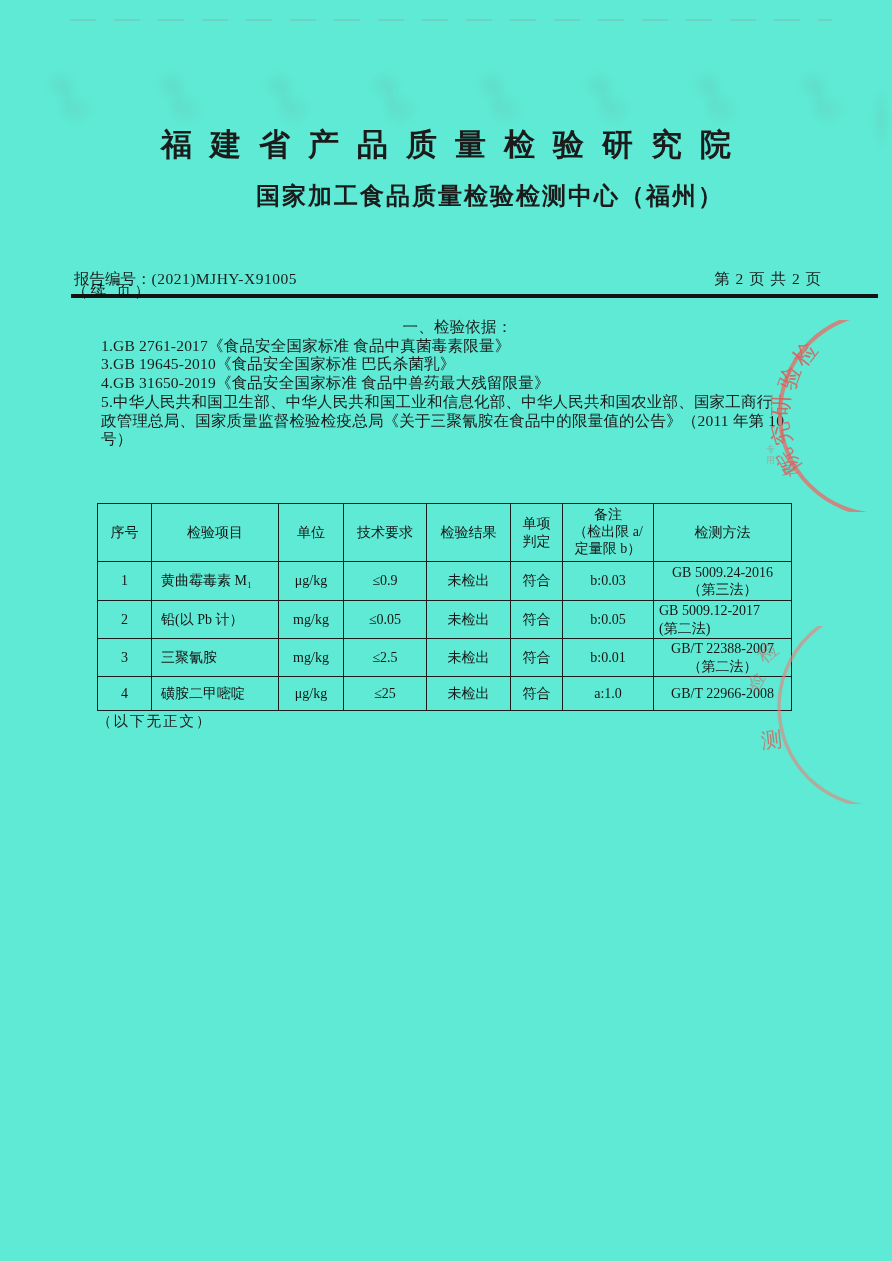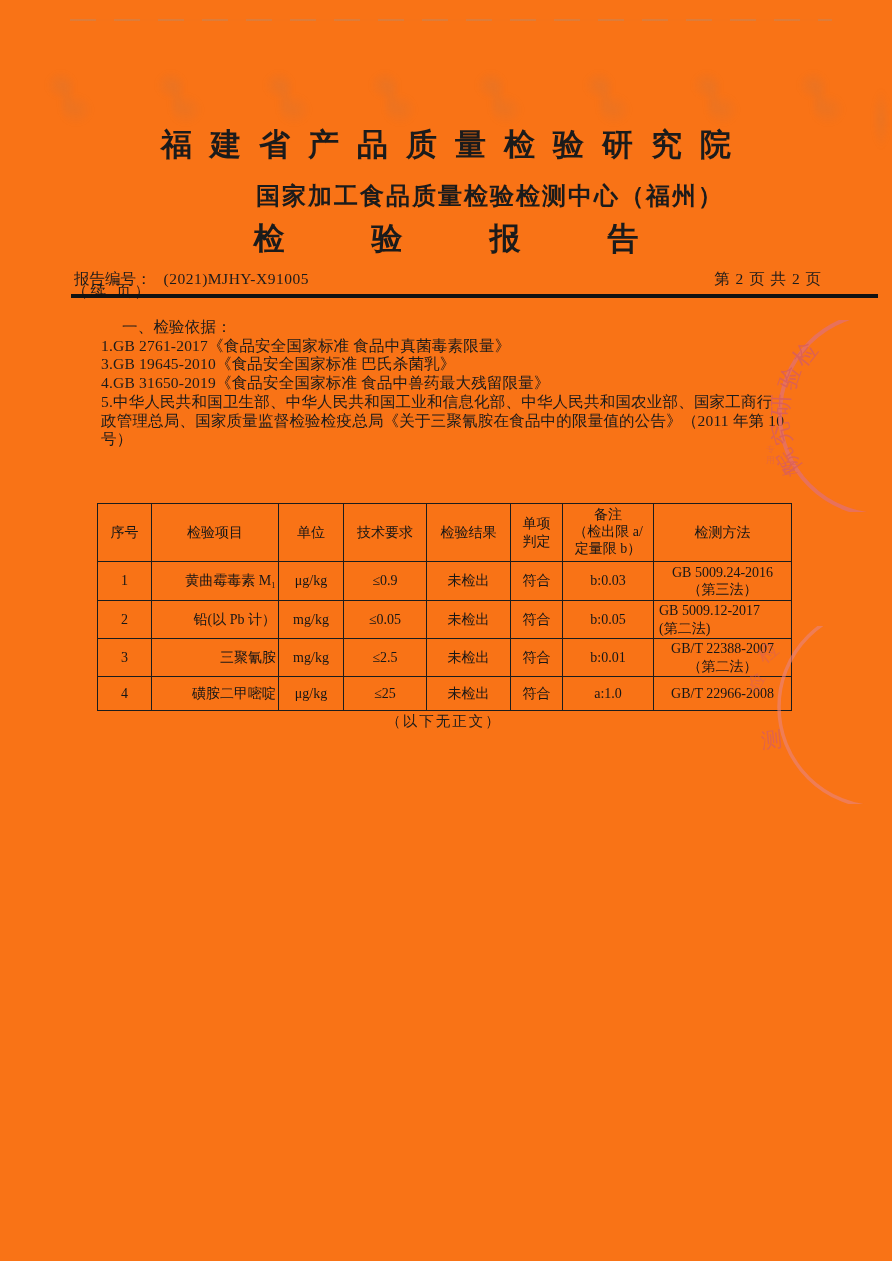--- a/index.html
+++ b/index.html
@@ -1,21 +1,21 @@
 <!DOCTYPE html>
 <html><head>
 <meta charset="utf-8">
 <style>
   * { margin: 0; padding: 0; box-sizing: border-box; }
   html, body { background: #ffffff; }
   .page {
     position: relative;
     width: 892px;
     height: 1261px;
-    background: #f97316;
+    background: #5eead4;
     overflow: hidden;
     font-family: "Liberation Serif", "DejaVu Serif", serif;
     color: #1b1b1b;
   }
 
   
   .top-dash-line {
     position: absolute; top: 19px; left: 70px; width: 762px; height: 2px;
     background: repeating-linear-gradient(90deg,
       rgba(150,150,155,0.28) 0 26px, rgba(150,150,155,0.02) 26px 44px);
@@ -51,56 +51,56 @@
     text-align: center; font-size: 31px; font-weight: bold;
     letter-spacing: 28px; text-indent: 28px; white-space: nowrap;
   }
 
   
   .meta-row {
     position: absolute; top: 269px; left: 72px; width: 806px; height: 22px;
     font-size: 15.5px;
   }
   .meta-left { position: absolute; left: 2px; top: 0; white-space: nowrap; }
-  .meta-no { margin-left: 12px; letter-spacing: 0.5px; }
+  .meta-no { letter-spacing: 0.5px; }
   .meta-center { position: absolute; left: 0; width: 100%; top: 12px; letter-spacing: 3px; }
   .meta-right { position: absolute; right: 56px; top: 0; white-space: nowrap; letter-spacing: 1px; }
   .rule { position: absolute; top: 294px; left: 71px; width: 807px; height: 4px; background: #121212; }
 
   
   .basis { position: absolute; top: 318px; left: 101px; width: 692px;
     font-size: 15.5px; line-height: 18.7px; letter-spacing: 0.2px; }
-  .basis .heading-1 { padding-left: 21px; }
+  .basis .heading-1 { padding-left: 21px; text-align: center; }
   .basis .heading-2 { padding-left: 5px; }
   .basis .line { white-space: nowrap; }
 
   
   .results-table {
     position: absolute; top: 503px; left: 97px;
     border-collapse: collapse; table-layout: fixed; width: 694px;
     font-size: 14px; color: #161616;
   }
   .results-table th, .results-table td {
     border: 1.6px solid #1c1c1c; text-align: center; vertical-align: middle;
     white-space: pre-line; padding: 1px 2px; font-weight: normal;
     line-height: 1.25;
   }
   .results-table thead tr { height: 58px; }
   .results-table .r1 { height: 39px; }
   .results-table .r2 { height: 37px; }
   .results-table .r3 { height: 36px; }
   .results-table .r4 { height: 34px; }
   .results-table th.remark-h { font-size: 14px; line-height: 1.2; }
-  .results-table td.item-cell { text-align: right; padding-left: 9px; }
+  .results-table td.item-cell { text-align: left; padding-left: 9px; }
   .results-table td.method-cell { font-size: 14px; line-height: 1.25; }
   .results-table td.method-left { text-align: left; padding-left: 5px; }
 
   .below-note {
     position: absolute; top: 712px; left: 97px; width: 694px;
-    text-align: center; font-size: 14.5px; letter-spacing: 2px;
+    font-size: 14.5px; letter-spacing: 2px;
   }
 
   
   .stamp { position: absolute; pointer-events: none; }
   .stamp text {
     font-family: "Liberation Serif", "DejaVu Serif", serif;
     fill: #d95f5c;
   }
 </style>
 </head>
@@ -116,21 +116,20 @@
     <div class="ghost" style="left:338px"></div>
     <div class="ghost" style="left:444px"></div>
     <div class="ghost" style="left:552px"></div>
     <div class="ghost" style="left:660px"></div>
     <div class="ghost" style="left:766px"></div>
     <div class="ghost-right"></div>
   </div>
 
   <div class="org-title">福建省产品质量检验研究院</div>
   <div class="center-title">国家加工食品质量检验检测中心（福州）</div>
-  <div class="report-title">检　验　报　告</div>
 
   <div class="meta-row">
     <span class="meta-center">（续 页）</span>
     <span class="meta-left"><span>报告编号：</span><span class="meta-no">(2021)MJHY-X91005</span></span>
     <span class="meta-right">第 2 页  共 2 页</span>
   </div>
   <div class="rule"></div>
 
   <div class="basis">
     <div class="line heading-1">一、检验依据：</div>

